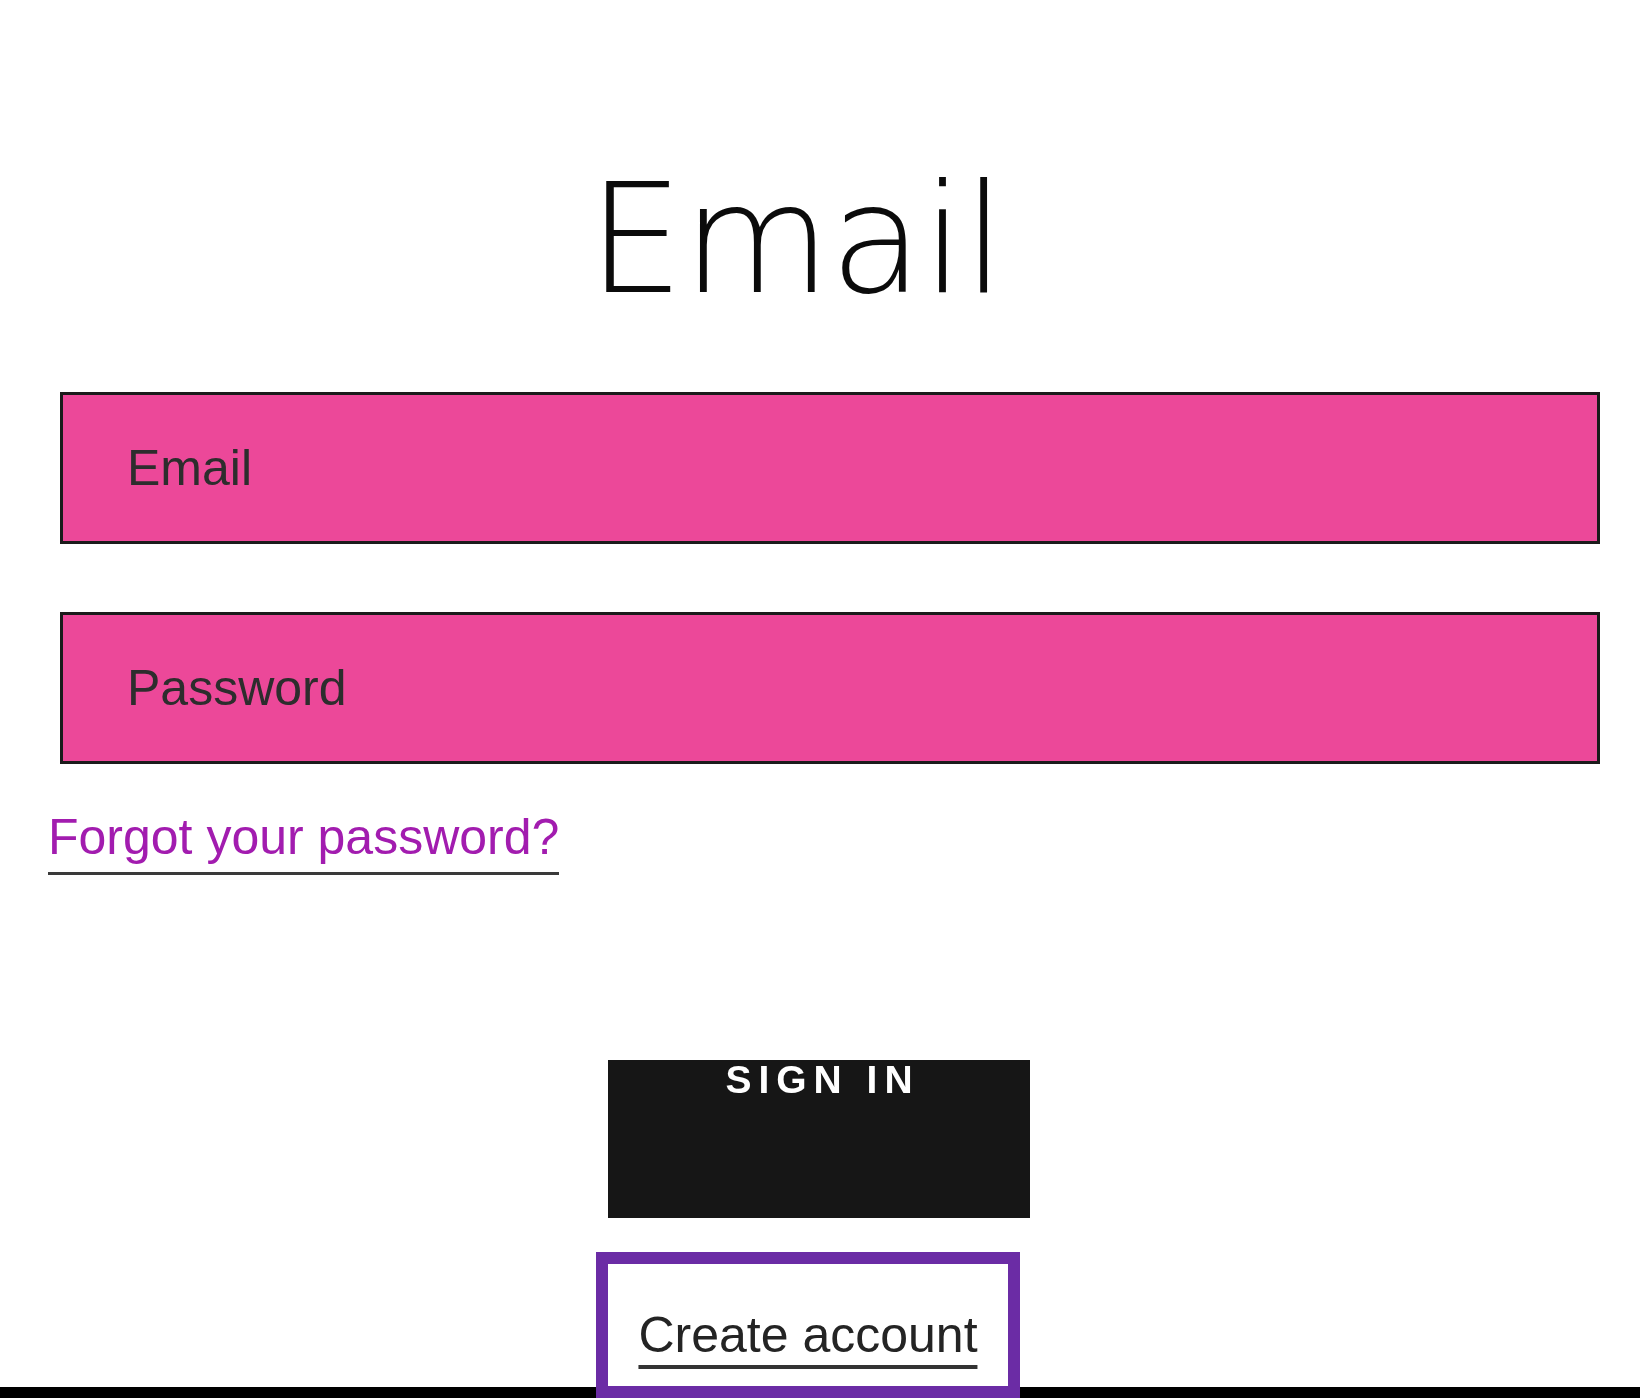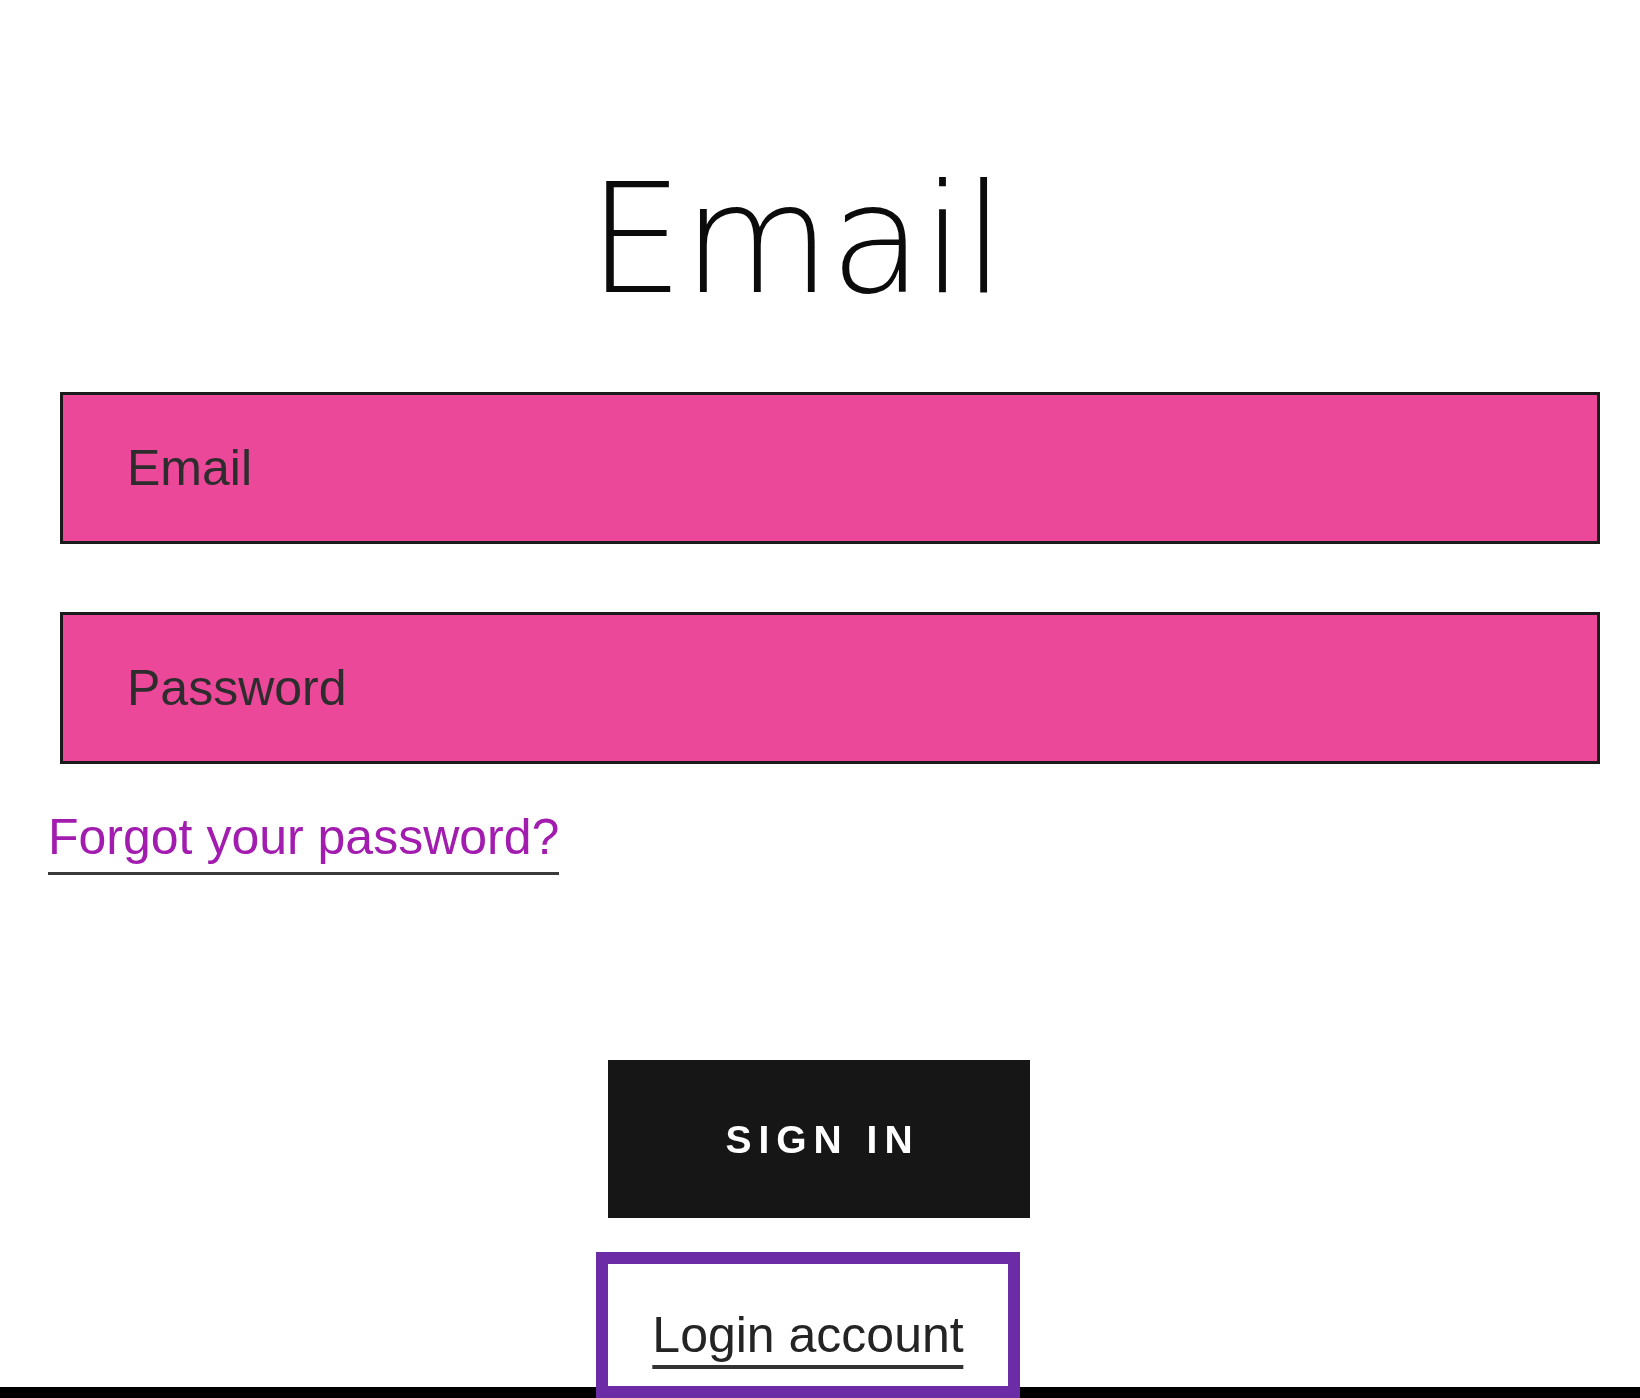--- a/index.html
+++ b/index.html
@@ -83,21 +83,21 @@
     position: absolute;
     left: 608px;
     top: 1060px;
     width: 422px;
     height: 158px;
     background: #161616;
     border: none;
     padding: 0;
     margin: 0;
     display: flex;
-    align-items: center;
+    align-items: flex-start;
     justify-content: center;
     cursor: pointer;
   }
   .signin-label {
     font-size: 39px;
     font-weight: 700;
     color: #ffffff;
     letter-spacing: 7px;
     text-indent: 7px;
     line-height: 1;
@@ -186,19 +186,19 @@
     <span class="field-text">Password</span>
   </div>
 
   <a class="forgot-link" href="#">Forgot your password?</a>
 
   <button class="signin-button">
     <span class="signin-label">SIGN IN</span>
   </button>
 
   <div class="create-highlight">
-    <a class="create-link" href="#">Login account</a>
+    <a class="create-link" href="#">Create account</a>
   </div>
 
 
   <div class="bottom-bar"></div>
 
 </div>
 
 </body></html>

